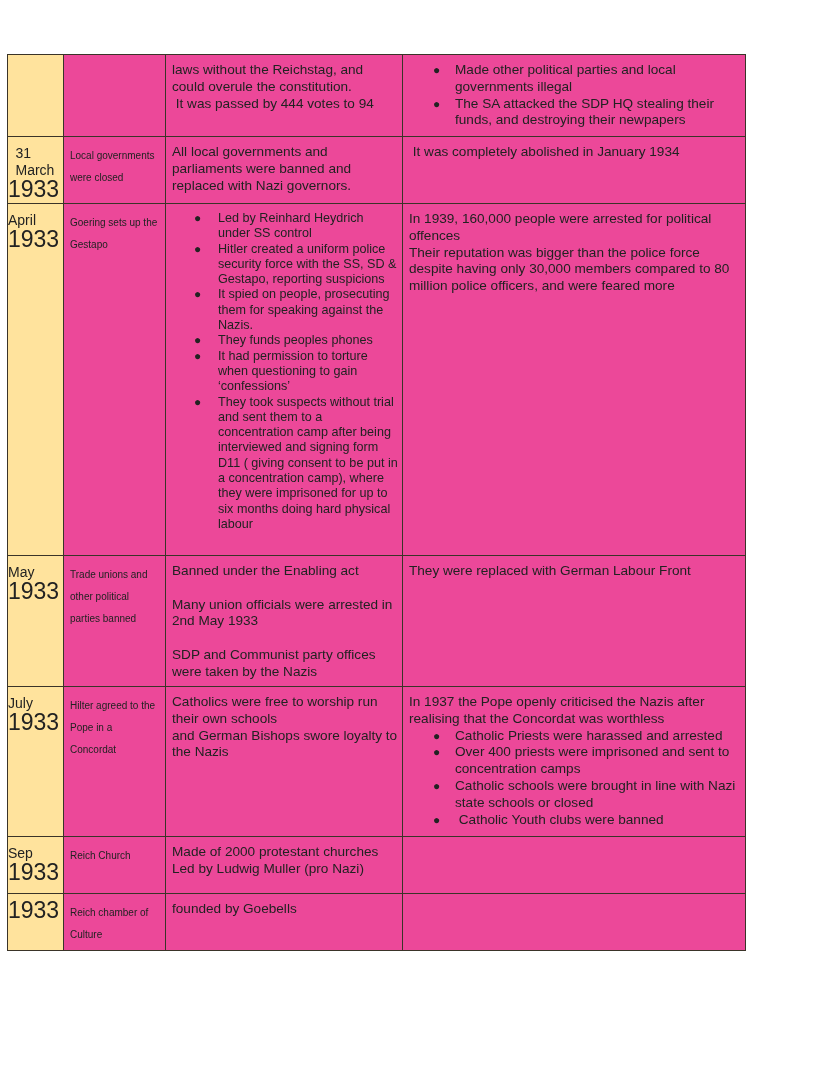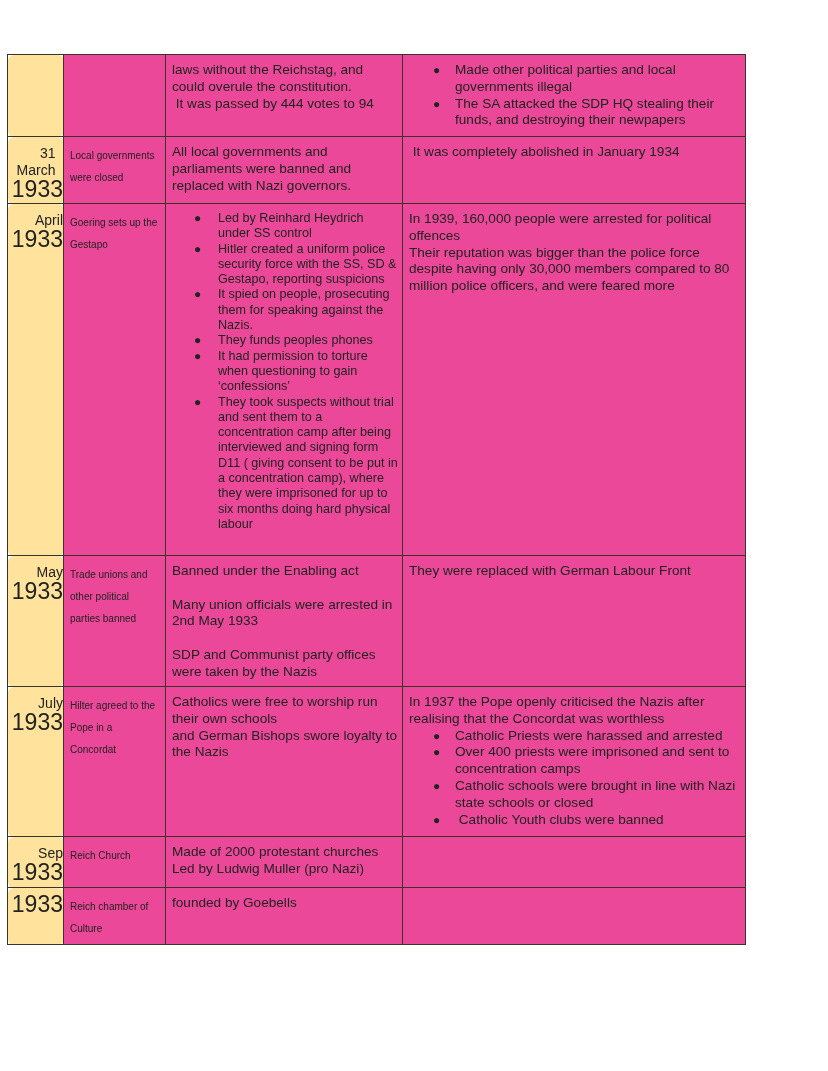--- a/index.html
+++ b/index.html
@@ -5,21 +5,21 @@
   html, body { margin: 0; padding: 0; background: #ffffff; }
   body { width: 828px; height: 1071px; position: relative; overflow: hidden;
          font-family: "Liberation Sans", "DejaVu Sans", sans-serif; color: #222; }
   table.timeline { position: absolute; left: 7px; top: 54px; border-collapse: collapse;
                    table-layout: fixed; width: 738px; }
   table.timeline td { border: 1.5px solid #3a3428; vertical-align: top; padding: 0; }
   col.c-date { width: 56px; }
   col.c-event { width: 102px; }
   col.c-detail { width: 237px; }
   col.c-impact { width: 343px; }
-  td.date { background: #ffe39d; text-align: right; padding-top: 8px !important; border-radius: 6px; }
+  td.date { background: #ffe39d; text-align: left; padding-top: 8px !important; }
   td.event, td.detail, td.impact { background: #ec4899; }
   .date .d-top { display: block; font-size: 14px; line-height: 17px; }
   .date .d-year { display: block; font-size: 23px; line-height: 21px; }
   td.event { padding: 8px 4px 4px 6px !important; font-size: 10px; line-height: 22px; }
   td.detail { padding: 7px 4px 4px 6px !important; font-size: 13.6px; line-height: 16.8px; }
   td.impact { padding: 7px 6px 4px 6px !important; font-size: 13.6px; line-height: 16.8px; }
   .para { display: block; }
   .gap { height: 16.8px; }
   ul { margin: 0; padding: 0; list-style: none; }
   ul li { position: relative; }
@@ -121,21 +121,21 @@
       <span class="para">In 1937 the Pope openly criticised the Nazis after realising that the Concordat was worthless</span>
       <ul class="b-impact">
         <li><span class="bullet">●</span><span>Catholic Priests were harassed and arrested</span></li>
         <li><span class="bullet">●</span><span>Over 400 priests were imprisoned and sent to concentration camps</span></li>
         <li><span class="bullet">●</span><span>Catholic schools were brought in line with Nazi state schools or closed</span></li>
         <li><span class="bullet">●</span><span style="white-space:pre;"> Catholic Youth clubs were banned</span></li>
       </ul>
     </td>
   </tr>
 
-  <tr style="height:51px;">
+  <tr style="height:57px;">
     <td class="date">
       <span class="d-top">Sep</span>
       <span class="d-year">1933</span>
     </td>
     <td class="event">Reich Church</td>
     <td class="detail">
       <span class="para">Made of 2000 protestant churches</span>
       <span class="para">Led by Ludwig Muller (pro Nazi)</span>
     </td>
     <td class="impact"></td>

